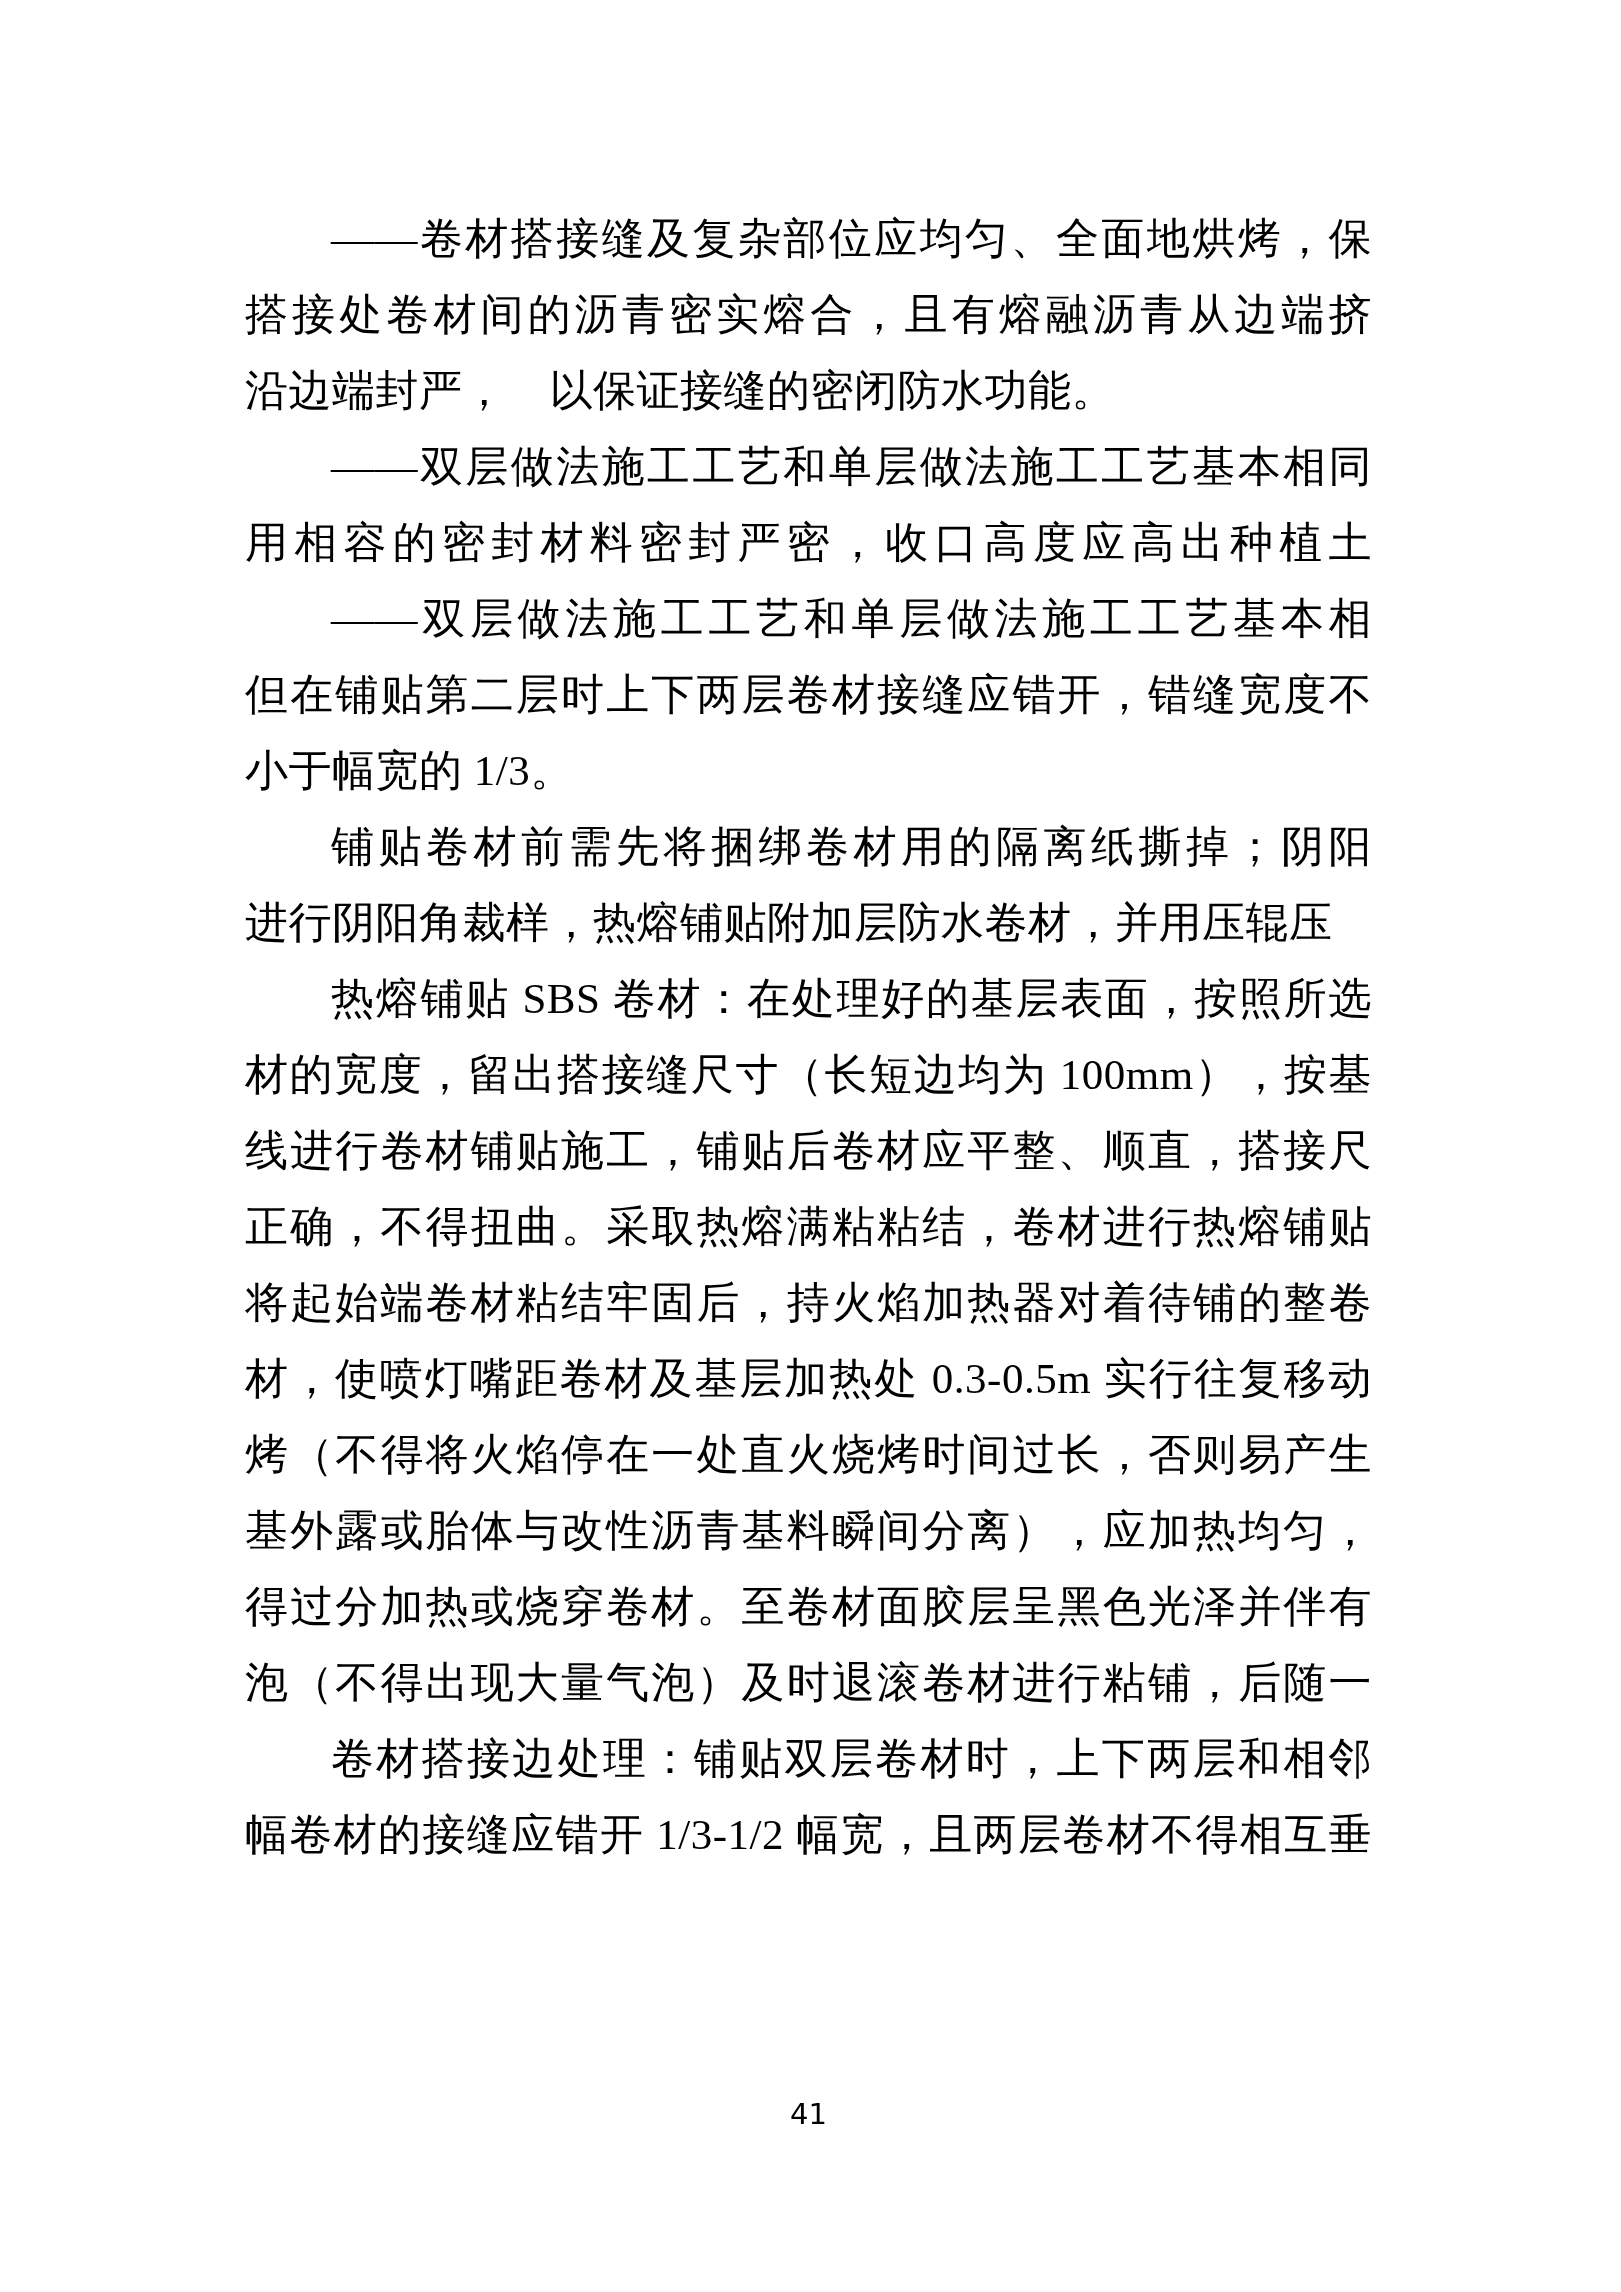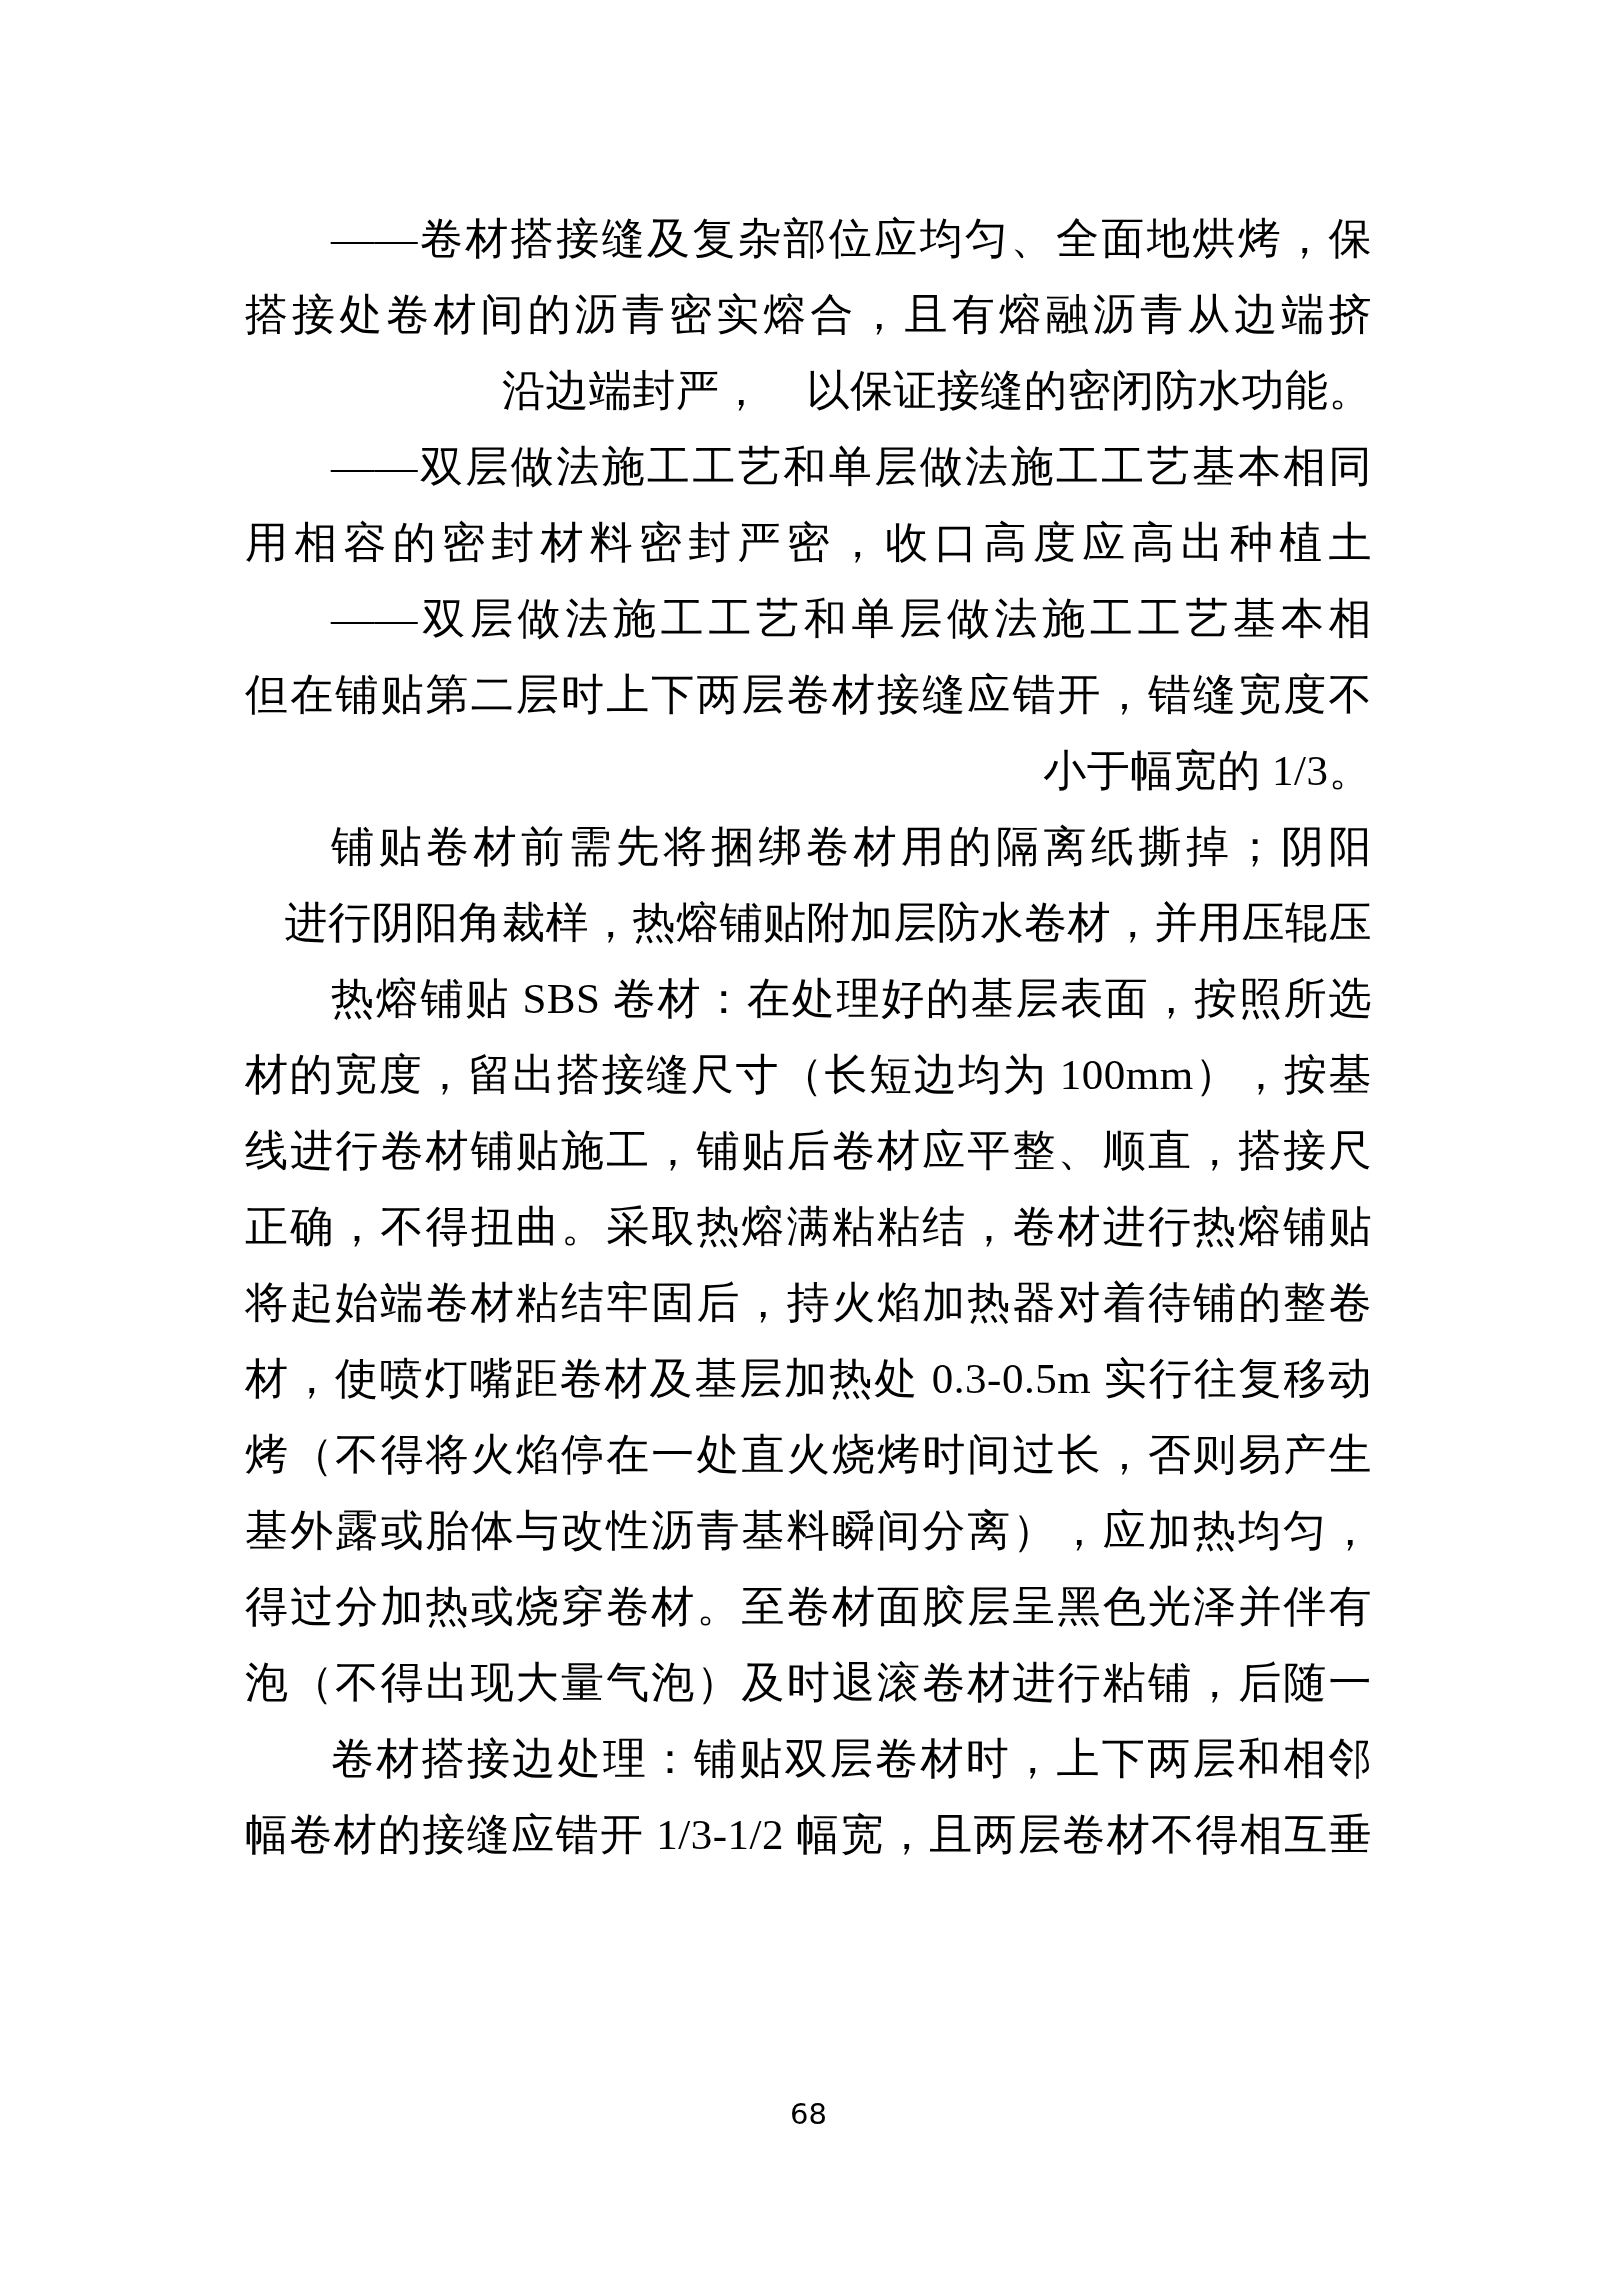--- a/index.html
+++ b/index.html
@@ -26,21 +26,21 @@
     position: absolute;
     left: 245px;
     top: 201px;
     width: 1127px;
   }
   .line {
     font-size: 43px;
     line-height: 76px;
     height: 76px;
     overflow: hidden;
-    text-align: right;
+    text-align: left;
     letter-spacing: 0.5px;
   }
   .line.justify {
     text-align: justify;
     text-align-last: justify;
     text-justify: inter-character;
   }
   .line.indent {
     text-indent: 86px;
   }
@@ -80,16 +80,16 @@
       <div class="line justify">将起始端卷材粘结牢固后，持火焰加热器对着待铺的整卷卷</div>
       <div class="line justify">材，使喷灯嘴距卷材及基层加热处 0.3-0.5m 实行往复移动烘</div>
       <div class="line justify">烤（不得将火焰停在一处直火烧烤时间过长，否则易产生胎</div>
       <div class="line justify">基外露或胎体与改性沥青基料瞬间分离），应加热均匀，不</div>
       <div class="line justify">得过分加热或烧穿卷材。至卷材面胶层呈黑色光泽并伴有微</div>
       <div class="line justify">泡（不得出现大量气泡）及时退滚卷材进行粘铺，后随一人</div>
       <div class="line indent justify">卷材搭接边处理：铺贴双层卷材时，上下两层和相邻两</div>
       <div class="line justify">幅卷材的接缝应错开 1/3-1/2 幅宽，且两层卷材不得相互垂直</div>
     </div>
   <div class="footer">
-    <span class="page-num">68</span>
+    <span class="page-num">41</span>
   </div>
 </div>
 
 
 </body></html>

